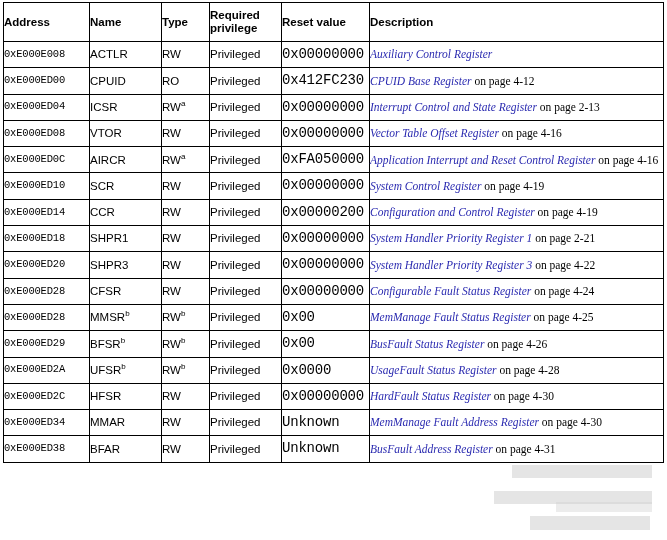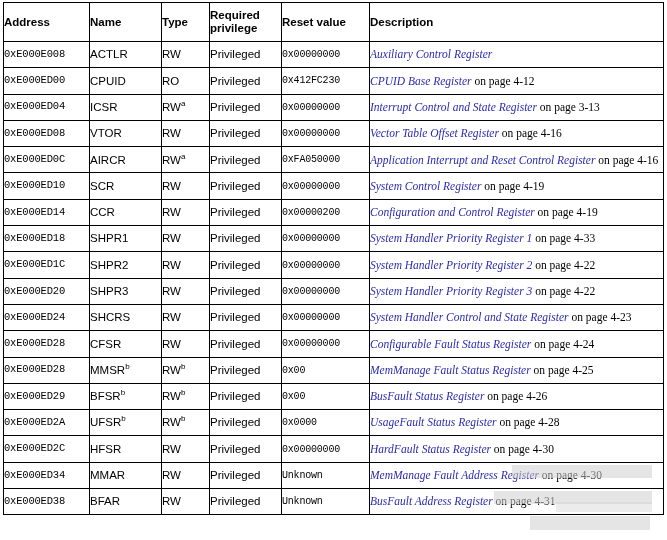--- a/index.html
+++ b/index.html
@@ -63,21 +63,21 @@
   td.name {
     font-family: "Liberation Sans", sans-serif;
     font-size: 11.5px;
   }
   td.type, td.priv {
     font-family: "Liberation Sans", sans-serif;
     font-size: 11.5px;
   }
   td.reset {
     font-family: "Liberation Mono", monospace;
-    font-size: 10px;
+    font-size: 14px;
     letter-spacing: -0.2px;
   }
   td.desc {
     font-size: 11.5px;
   }
   .link {
     color: #2a2ab0;
     font-style: italic;
     font-family: "Liberation Serif", serif;
   }
@@ -141,21 +141,21 @@
           <td class="priv"><span>Privileged</span></td>
           <td class="reset"><span>0x412FC230</span></td>
           <td class="desc"><span class="link">CPUID Base Register</span><span class="tail"> on page 4-12</span></td>
         </tr>
         <tr>
           <td class="addr"><span>0xE000ED04</span></td>
           <td class="name"><span>ICSR</span></td>
           <td class="type"><span>RW</span><sup>a</sup></td>
           <td class="priv"><span>Privileged</span></td>
           <td class="reset"><span>0x00000000</span></td>
-          <td class="desc"><span class="link">Interrupt Control and State Register</span><span class="tail"> on page 3-13</span></td>
+          <td class="desc"><span class="link">Interrupt Control and State Register</span><span class="tail"> on page 2-13</span></td>
         </tr>
         <tr>
           <td class="addr"><span>0xE000ED08</span></td>
           <td class="name"><span>VTOR</span></td>
           <td class="type"><span>RW</span></td>
           <td class="priv"><span>Privileged</span></td>
           <td class="reset"><span>0x00000000</span></td>
           <td class="desc"><span class="link">Vector Table Offset Register</span><span class="tail"> on page 4-16</span></td>
         </tr>
         <tr>
@@ -181,45 +181,29 @@
           <td class="priv"><span>Privileged</span></td>
           <td class="reset"><span>0x00000200</span></td>
           <td class="desc"><span class="link">Configuration and Control Register</span><span class="tail"> on page 4-19</span></td>
         </tr>
         <tr>
           <td class="addr"><span>0xE000ED18</span></td>
           <td class="name"><span>SHPR1</span></td>
           <td class="type"><span>RW</span></td>
           <td class="priv"><span>Privileged</span></td>
           <td class="reset"><span>0x00000000</span></td>
-          <td class="desc"><span class="link">System Handler Priority Register 1</span><span class="tail"> on page 4-33</span></td>
-        </tr>
-        <tr>
-          <td class="addr"><span>0xE000ED1C</span></td>
-          <td class="name"><span>SHPR2</span></td>
-          <td class="type"><span>RW</span></td>
-          <td class="priv"><span>Privileged</span></td>
-          <td class="reset"><span>0x00000000</span></td>
-          <td class="desc"><span class="link">System Handler Priority Register 2</span><span class="tail"> on page 4-22</span></td>
+          <td class="desc"><span class="link">System Handler Priority Register 1</span><span class="tail"> on page 2-21</span></td>
         </tr>
         <tr>
           <td class="addr"><span>0xE000ED20</span></td>
           <td class="name"><span>SHPR3</span></td>
           <td class="type"><span>RW</span></td>
           <td class="priv"><span>Privileged</span></td>
           <td class="reset"><span>0x00000000</span></td>
           <td class="desc"><span class="link">System Handler Priority Register 3</span><span class="tail"> on page 4-22</span></td>
-        </tr>
-        <tr>
-          <td class="addr"><span>0xE000ED24</span></td>
-          <td class="name"><span>SHCRS</span></td>
-          <td class="type"><span>RW</span></td>
-          <td class="priv"><span>Privileged</span></td>
-          <td class="reset"><span>0x00000000</span></td>
-          <td class="desc"><span class="link">System Handler Control and State Register</span><span class="tail"> on page 4-23</span></td>
         </tr>
         <tr>
           <td class="addr"><span>0xE000ED28</span></td>
           <td class="name"><span>CFSR</span></td>
           <td class="type"><span>RW</span></td>
           <td class="priv"><span>Privileged</span></td>
           <td class="reset"><span>0x00000000</span></td>
           <td class="desc"><span class="link">Configurable Fault Status Register</span><span class="tail"> on page 4-24</span></td>
         </tr>
         <tr>

